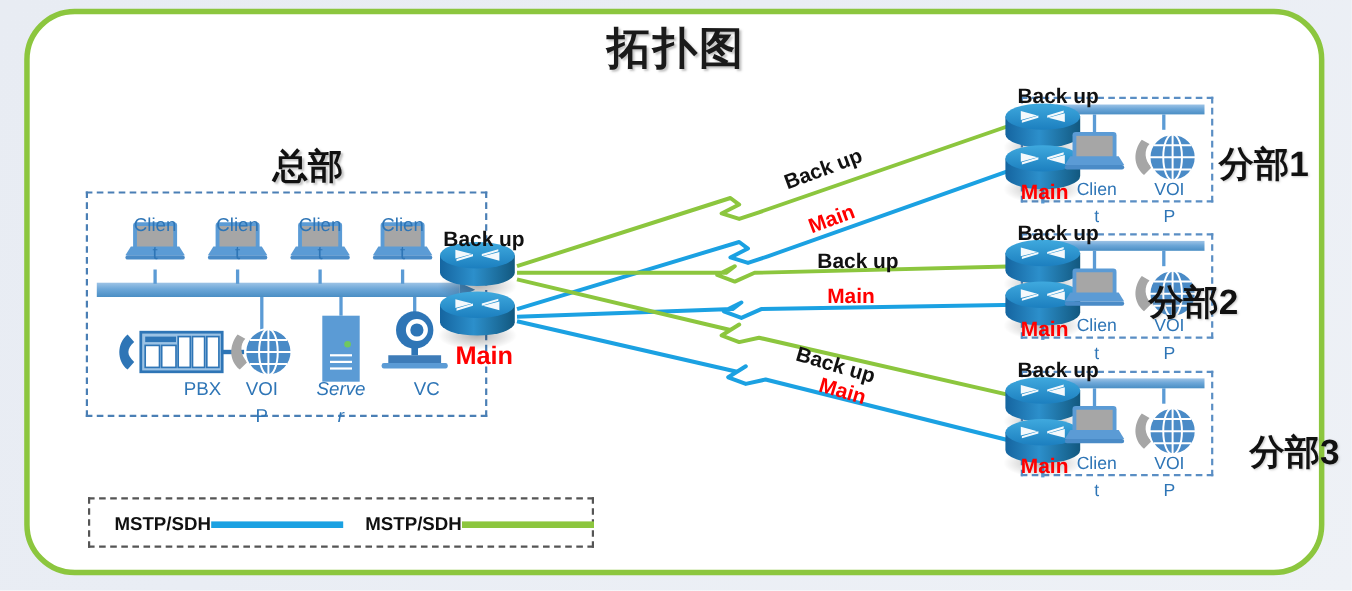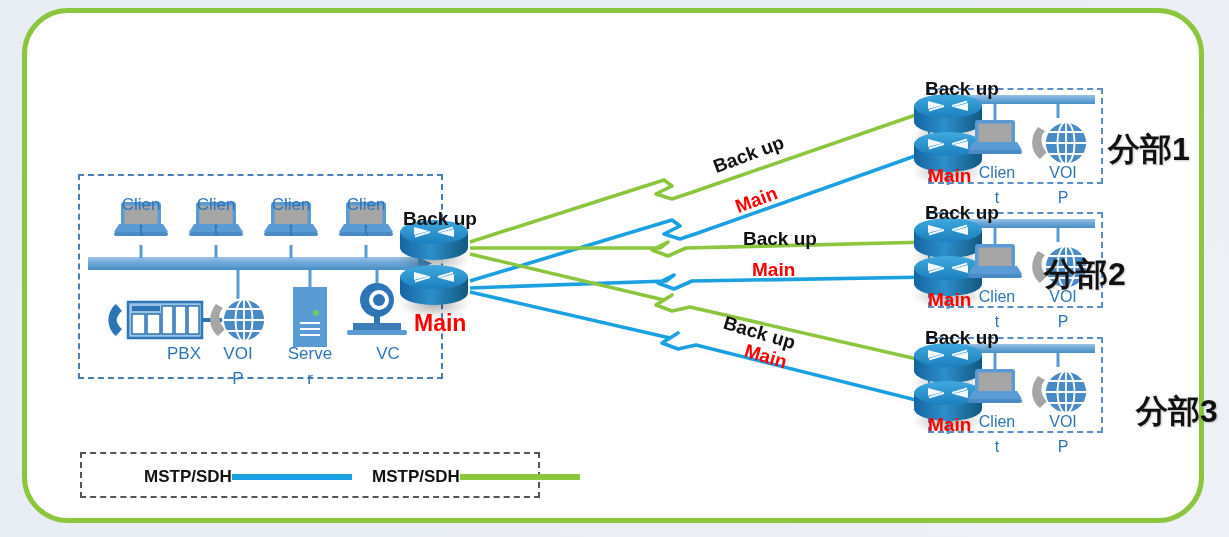--- a/index.html
+++ b/index.html
@@ -110,42 +110,43 @@
     width: 460px; height: 46px;
     border: 2px dashed #555;
     box-sizing: border-box;
     background: #fff;
   }
   .legend-item {
     position: absolute;
     display: flex;
     align-items: center;
     gap: 0px;
-    margin-left: 40px;
   }
   .legend-text {
     font-size: 17px;
     font-weight: bold;
     color: #111;
   }
   .legend-swatch {
     width: 120px; height: 6px;
     display: inline-block;
   }
   .lg1 { left: 22px; top: 13px; }
   .lg2 { left: 250px; top: 13px; }
 </style>
 </head>
 <body>
 
 <div id="stage">
 
   <div class="frame"></div>
 
-
+  <div class="title">拓扑图</div>
+
+  <div class="hq-title">总部</div>
 
   <div class="dash-box hq-box"></div>
   <div class="dash-box branch-box bx1"></div>
   <div class="dash-box branch-box bx2"></div>
   <div class="dash-box branch-box bx3"></div>
 
   <svg id="svg-layer" viewBox="0 0 1229 537">
     <defs>
       <linearGradient id="busGrad" x1="0" y1="0" x2="0" y2="1">
         <stop offset="0%" stop-color="#9dc3e6"></stop>
@@ -373,21 +374,21 @@
   <div class="dev-label" style="left:191px; top:192px; width:50px;">Clien
 t</div>
   <div class="dev-label" style="left:266px; top:192px; width:50px;">Clien
 t</div>
   <div class="dev-label" style="left:341px; top:192px; width:50px;">Clien
 t</div>
 
   <div class="dev-label" style="left:154px; top:341px; width:60px;">PBX</div>
   <div class="dev-label" style="left:213px; top:341px; width:50px;">VOI
 P</div>
-  <div class="dev-label" style="left:281px; top:341px; width:58px;">Serve
+  <div class="dev-label" style="left:281px; top:341px; width:58px;font-style:italic;">Serve
 r</div>
   <div class="dev-label" style="left:364px; top:341px; width:48px;">VC</div>
 
   <div class="lbl-backup" style="left:403px; top:208px;">Back up</div>
   <div class="lbl-main" style="left:414px; top:310px; font-size:23px;">Main</div>
 
   <div class="lbl-backup lbl-rot-up" style="left:718px; top:156px;">Back up</div>
   <div class="lbl-main lbl-rot-up" style="left:740px; top:196px;">Main</div>
 
   <div class="lbl-backup" style="left:743px; top:228px;">Back up</div>

